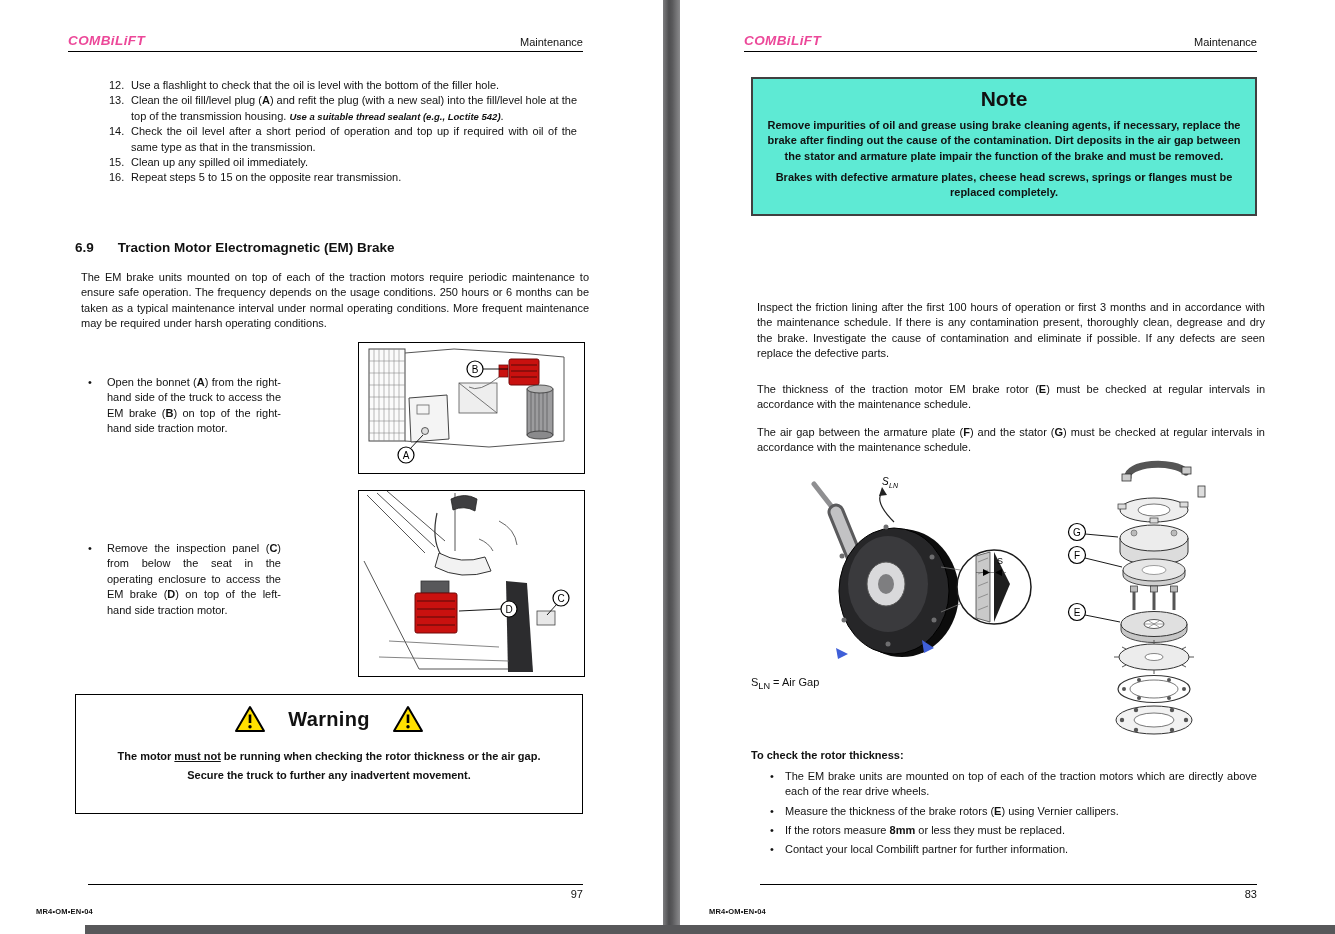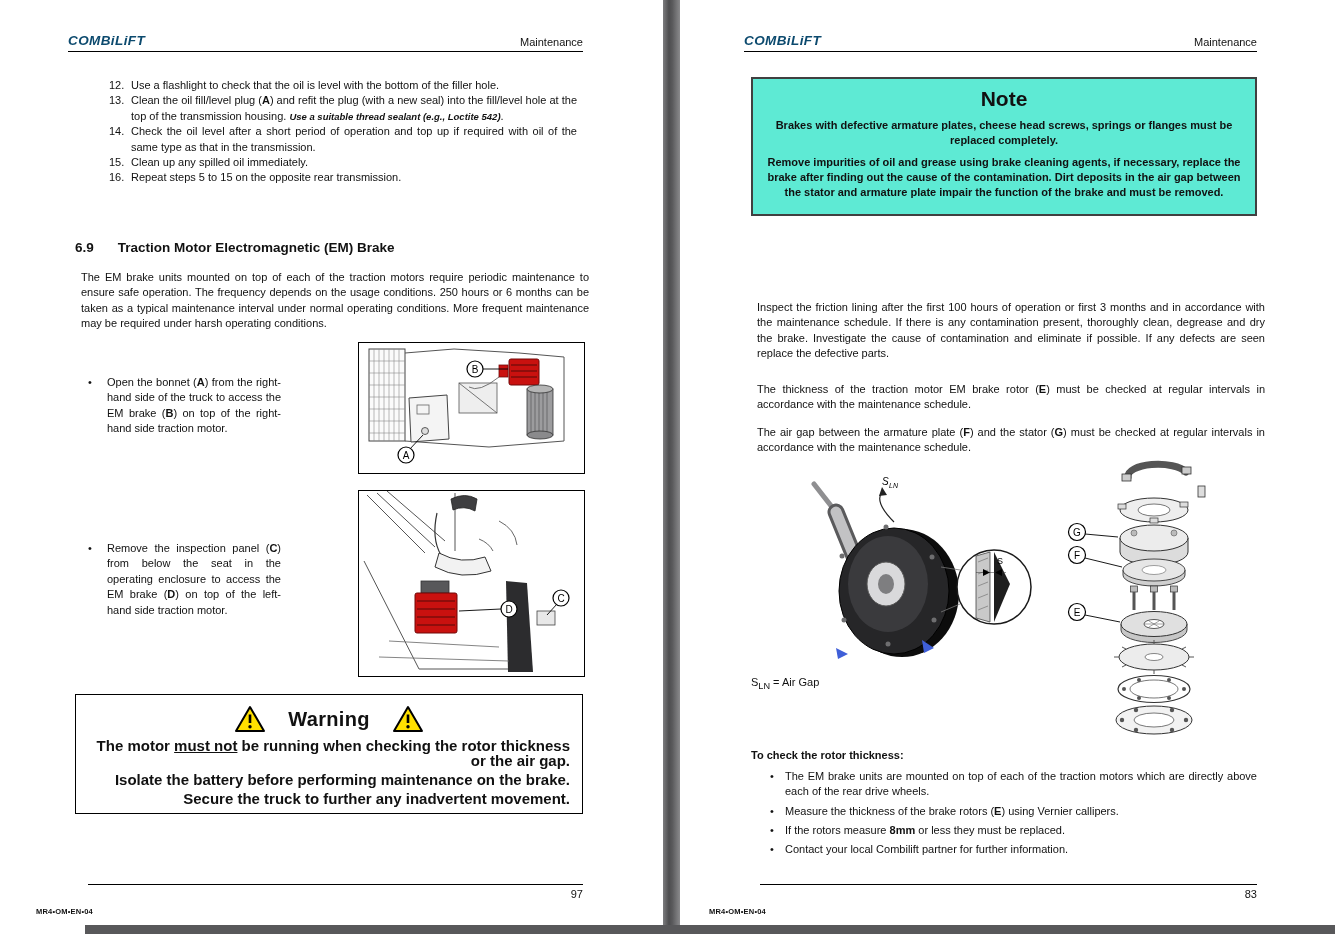--- a/index.html
+++ b/index.html
@@ -18,21 +18,21 @@
   .bottom-strip{
     position:absolute;left:85px;top:925px;width:1250px;height:9px;
     background:#58585a;
   }
   .page{position:absolute;top:0;height:925px;background:#fff;}
 
   .phead{
     position:absolute;display:flex;justify-content:space-between;align-items:flex-end;
     border-bottom:1.4px solid #000;padding-bottom:3px;height:18px;
   }
-  .logo{font-weight:bold;font-style:italic;font-size:13.5px;letter-spacing:.4px;color:#0c4a6e;}
+  .logo{font-weight:bold;font-style:italic;font-size:13.5px;letter-spacing:.4px;color:#ec4899;}
   .hsection{font-size:11px;}
 
   .body-text,.para,.bullet,.numitem,.rbullet{font-size:11px;line-height:15.4px;}
   .para{position:absolute;text-align:justify;margin:6px;}
 
   .numlist{position:absolute;}
   .numitem{display:grid;grid-template-columns:22px 1fr;}
   .numitem .ntext{text-align:justify;}
 
   .secheading{
@@ -44,23 +44,23 @@
   .bdot{font-size:11px;}
 
   .fig{position:absolute;border:1px solid #000;background:#fff;margin:0;}
   .fig svg{display:block;}
   .diagram{position:absolute;margin:0;}
 
   .warnbox{
     position:absolute;border:1.5px solid #000;background:#fff;
     padding:8px 12px 10px 12px;box-sizing:border-box;
   }
-  .warn-title-row{display:flex;justify-content:center;align-items:center;gap:22px;margin:2px 0 5px 0;}
+  .warn-title-row{display:flex;justify-content:center;align-items:center;gap:22px;margin:2px 0 16px 0;}
   .warn-title{font-size:20px;font-weight:bold;letter-spacing:.3px;}
-  .warn-line{font-size:15px;font-weight:bold;text-align:right;line-height:15px;margin:4px 0 0 0;}
+  .warn-line{font-size:11px;font-weight:bold;text-align:center;line-height:15px;margin:4px 0 0 0;}
 
   .notebox{
     position:absolute;border:2px solid #404040;background:#5eead4;
     padding:6px 12px 8px 12px;box-sizing:border-box;
   }
   .note-title{font-size:21px;font-weight:bold;text-align:center;margin:2px 0 7px 0;}
   .note-para{font-size:11px;font-weight:bold;text-align:center;line-height:15.3px;margin:0 0 6px 0;}
 
   .rbullet{position:absolute;display:grid;grid-template-columns:15px 1fr;}
   .rbullet .btxt{text-align:justify;}
@@ -182,40 +182,39 @@
           <circle cx="16" cy="21.8" r="1.7" fill="#000"></circle>
         </svg>
         <span class="warn-title">Warning</span>
         <svg width="32" height="28" viewBox="0 0 32 28">
           <path d="M16 2 L30 26 L2 26 Z" fill="#ffe000" stroke="#000" stroke-width="2" stroke-linejoin="round"></path>
           <rect x="14.7" y="9.5" width="2.6" height="8.5" fill="#000"></rect>
           <circle cx="16" cy="21.8" r="1.7" fill="#000"></circle>
         </svg>
       </div>
       <p class="warn-line">The motor <u>must not</u> be running when checking the rotor thickness or the air gap.</p>
-      <p class="warn-line">Isolate the battery before performing maintenance on the brake.</p>
       <p class="warn-line">Secure the truck to further any inadvertent movement.</p>
     </div>
 
     <div class="pagerule" style="left:88px;top:884px;width:495px"></div>
     <div class="pageno" style="right:80px;top:888px">97</div>
     <div class="footer-code" style="left:36px;top:907px">MR4•OM•EN•04</div>
   </section>
 
   <section class="page" style="left:680px;width:655px">
 
     <header class="phead" style="left:64px;top:30px;width:513px">
       <span class="logo">COMBiLiFT</span>
       <span class="hsection">Maintenance</span>
     </header>
 
     <div class="notebox" style="left:71px;top:77px;width:506px">
       <div class="note-title">Note</div>
+      <p class="note-para">Remove impurities of oil and grease using brake cleaning agents, if necessary, replace the brake after finding out the cause of the contamination. Dirt deposits in the air gap between the stator and armature plate impair the function of the brake and must be removed.</p>
       <p class="note-para">Brakes with defective armature plates, cheese head screws, springs or flanges must be replaced completely.</p>
-      <p class="note-para">Remove impurities of oil and grease using brake cleaning agents, if necessary, replace the brake after finding out the cause of the contamination. Dirt deposits in the air gap between the stator and armature plate impair the function of the brake and must be removed.</p>
     </div>
 
     <p class="para" style="left:71px;top:294px;width:508px">Inspect the friction lining after the first 100 hours of operation or first 3 months and in accordance with the maintenance schedule. If there is any contamination present, thoroughly clean, degrease and dry the brake. Investigate the cause of contamination and eliminate if possible. If any defects are seen replace the defective parts.</p>
 
     <p class="para" style="left:71px;top:376px;width:508px">The thickness of the traction motor EM brake rotor (<b>E</b>) must be checked at regular intervals in accordance with the maintenance schedule.</p>
     <p class="para" style="left:71px;top:419px;width:508px">The air gap between the armature plate (<b>F</b>) and the stator (<b>G</b>) must be checked at regular intervals in accordance with the maintenance schedule.</p>
 
     <figure class="diagram" style="left:56px;top:452px;width:520px;height:298px">
       <svg width="520" height="298" viewBox="0 0 520 298">
 

